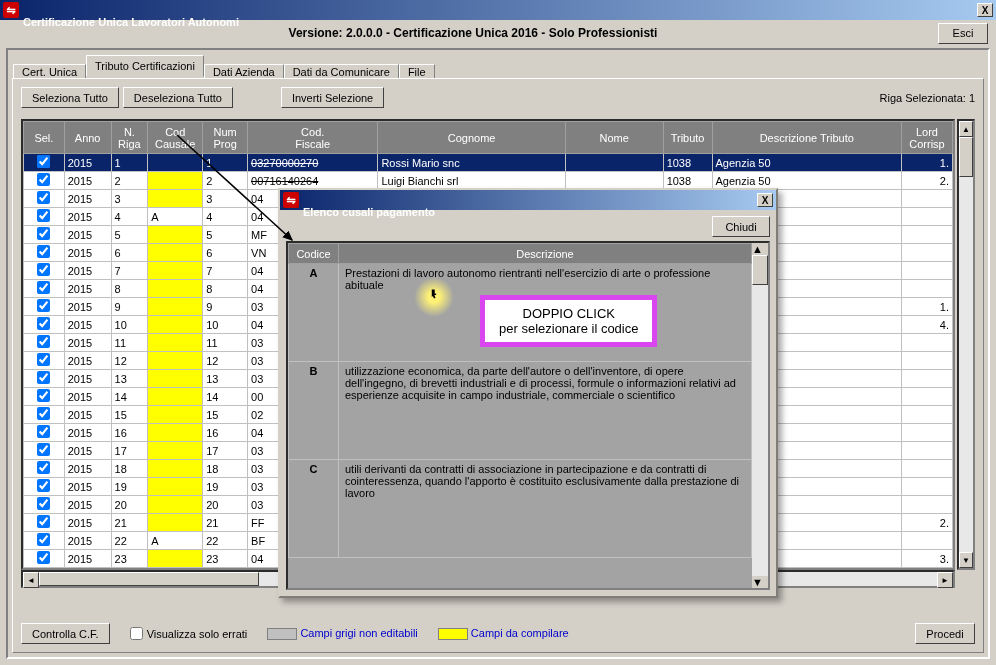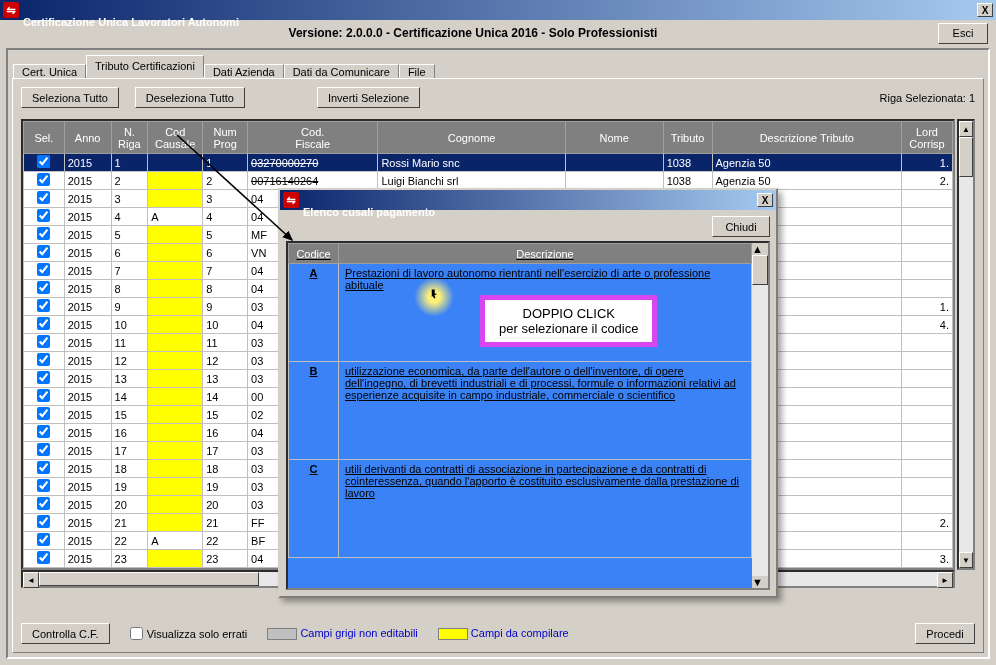--- a/index.html
+++ b/index.html
@@ -71,21 +71,21 @@
   .tab.inactive { top:2px; color:#000;}
   .tab-body {
     border:1px solid #fff;
     border-right-color:#808080; border-bottom-color:#808080;
     margin:0 4px 4px 4px;
     padding:8px;
     position:absolute;
     top:28px; left:0; right:0; bottom:0;
   }
   .toolbar-row {
-    display:flex; align-items:center; gap:16px; margin-bottom:6px;
+    display:flex; align-items:center; gap:4px; margin-bottom:6px;
   }
   .label-right { margin-left:auto; }
   .grid-container {
     border:2px inset #808080;
     background:#fff;
     position:absolute;
     top:40px; left:8px; right:28px; bottom:82px;
     overflow:hidden;
   }
   table.grid {
@@ -155,21 +155,21 @@
     border:2px outset #d4d0c8;
     background:#d4d0c8;
     box-shadow:4px 4px 6px rgba(0,0,0,0.35);
     display:flex;flex-direction:column;
   }
   .popup .popup-body{
     padding:6px; display:flex;flex-direction:column;flex:1;
   }
   .popup .close-row {display:flex;justify-content:flex-end;margin-bottom:4px;}
   .popup-table-wrap {
-    border:2px inset #808080; background:#3b82f6; flex:1; position:relative; overflow:hidden;text-decoration:underline;
+    border:2px inset #808080; background:#a3a3a3; flex:1; position:relative; overflow:hidden;
   }
   .popup-scroll {
     position:absolute;right:0;top:0;bottom:0;width:16px;
     background:#d4d0c8;display:flex;flex-direction:column;
   }
   .popup-scroll .sb-track{flex:1;background:#e8e8e8;position:relative;}
   .popup-scroll .sb-thumb{position:absolute;top:0;left:0;right:0;height:30px;
     background:#d4d0c8;border:1px solid #fff;border-right-color:#404040;border-bottom-color:#404040;}
   table.popup-table {
     border-collapse:collapse; width:calc(100% - 16px);

